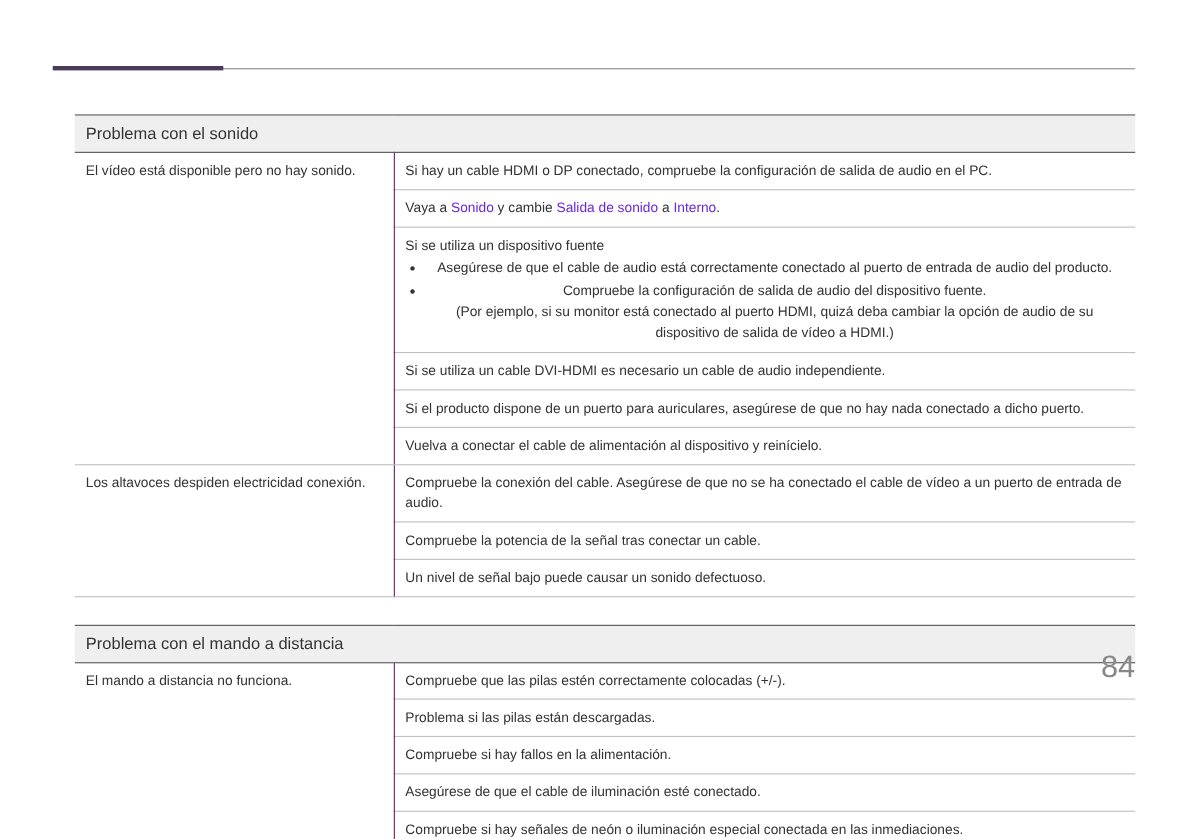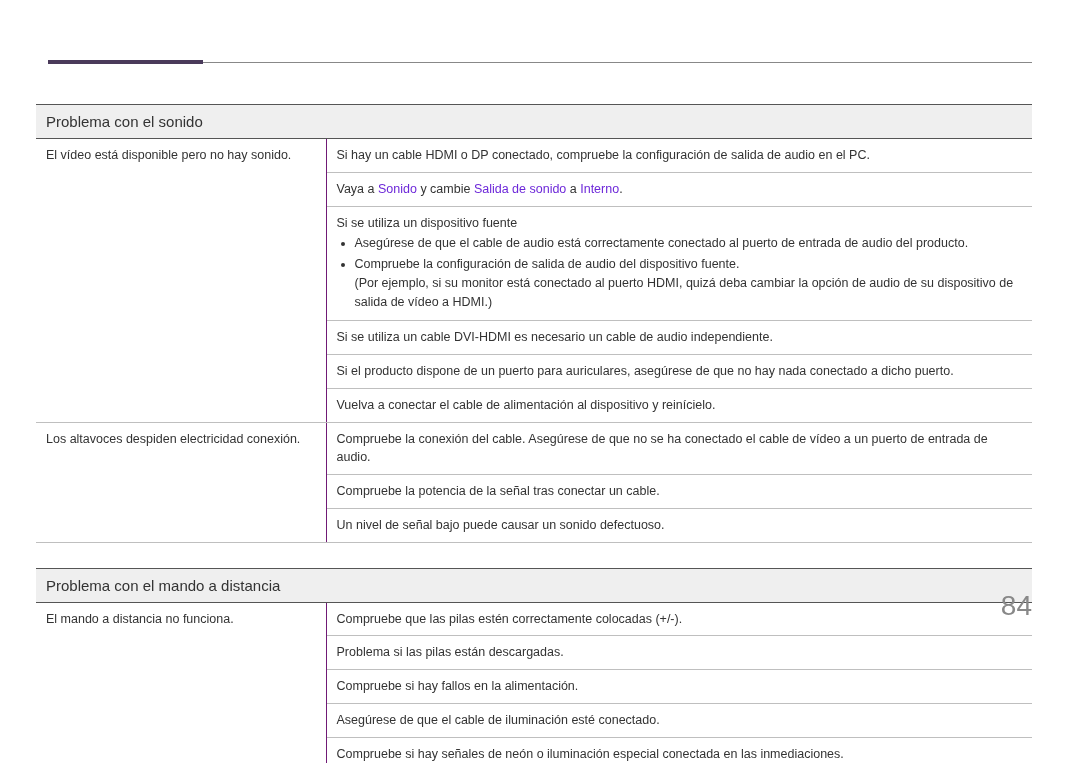--- a/index.html
+++ b/index.html
@@ -1,36 +1,36 @@
 <!DOCTYPE html>
 <html><head>
 <meta charset="utf-8">
 <style>
   * { margin: 0; padding: 0; box-sizing: border-box; }
   html, body { width: 1080px; height: 763px; background: #fff; font-family: "Segoe UI", Arial, sans-serif; color: #222; }
-  .page { position: relative; width: 1080px; height: 642px; padding: 62px 48px 0 36px; }
+  .page { position: relative; width: 1080px; height: 642px; padding: 62px 48px 0 68px; }
   .topline { position: absolute; left: 48px; right: 48px; top: 62px; border-top: 1px solid #888; }
   .accent { position: absolute; left: 48px; top: 60px; width: 155px; height: 4px; background: #4a3a5a; }
   .content { margin-top: 42px; }
   .tbl { width: 100%; border-collapse: collapse; table-layout: fixed; }
   .tbl col.c1 { width: 290px; }
   .tbl th.section {
     text-align: left; font-weight: 400; font-size: 15px; color: #333;
     background: #efefef; padding: 8px 10px;
     border-top: 1px solid #555; border-bottom: 1px solid #555;
   }
   .tbl td {
     font-size: 12.5px; line-height: 1.5; color: #333;
     padding: 7px 10px; vertical-align: top;
     border-bottom: 1px solid #bfbfbf;
   }
   .tbl td.left { border-right: 1px solid #701a75; margin-top: 36px; }
   .hl { color: #6d28d9; }
   ul.blt { list-style: disc; padding-left: 18px; margin-top: 2px; }
-  ul.blt li { margin-bottom: 2px; }
+  ul.blt li { margin-bottom: 2px; text-align: center; }
   .spacer-row td { border: none; height: 26px; }
   .pagenum { position: absolute; right: 48px; bottom: 20px; font-size: 28px; color: #888; font-weight: 400; }
 </style>
 </head>
 <body>
 
 <div class="page">
   <div class="topline"></div>
   <div class="accent"></div>
 

